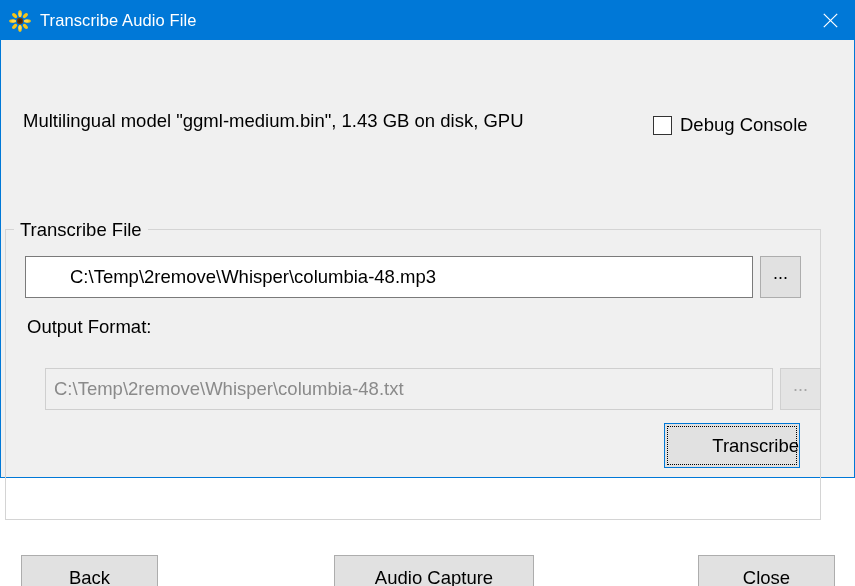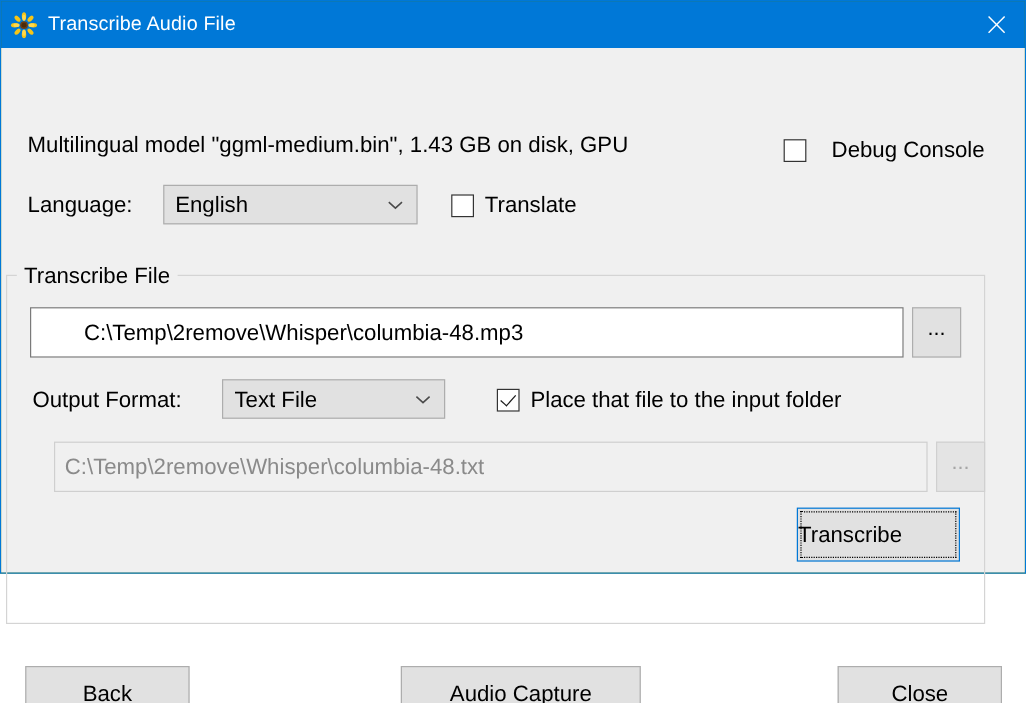--- a/index.html
+++ b/index.html
@@ -77,21 +77,21 @@
     color: #000000;
     white-space: nowrap;
   }
 
   .debug-check {
     position: absolute;
     left: 652px;
     top: 74px;
     display: flex;
     align-items: center;
-    gap: 21px;
+    gap: 8px;
   }
 
   .cb {
     width: 19px;
     height: 19px;
     box-sizing: border-box;
     border: 1px solid #333333;
     background: #ffffff;
     position: relative;
     flex: 0 0 auto;
@@ -268,21 +268,21 @@
     position: absolute;
     left: 659px;
     top: 203px;
     width: 136px;
     height: 45px;
     box-sizing: border-box;
     background: #e1e1e1;
     border: 1px solid #0078d7;
     display: flex;
     align-items: center;
-    justify-content: flex-start;
+    justify-content: flex-end;
   }
   .focus-ring {
     position: absolute;
     left: 2px; top: 2px; right: 2px; bottom: 2px;
     border: 1px dotted #000000;
     box-sizing: border-box;
     pointer-events: none;
   }
   .transcribe-btn .btn-label {
     font-size: 18.5px;
@@ -345,60 +345,37 @@
 
   <div class="client">
 
     <div class="model-line">Multilingual model "ggml-medium.bin", 1.43 GB on disk, GPU</div>
 
     <div class="debug-check">
       <span class="cb"></span>
       <span class="cb-label">Debug Console</span>
     </div>
 
-    <div class="lang-row">
-      <span class="lang-label">Language:</span>
-      <div class="combo lang-combo">
-        <span class="combo-text">English</span>
-        <svg class="chev" width="13" height="8" viewBox="0 0 13 8">
-          <polyline points="1,1.5 6.5,6.5 12,1.5" fill="none" stroke="#4a4a4a" stroke-width="1.3"></polyline>
-        </svg>
-      </div>
-    </div>
-
-    <div class="translate-check">
-      <span class="cb"></span>
-      <span class="cb-label">Translate</span>
-    </div>
+
 
     <div class="groupbox">
       <div class="gb-border"></div>
       <div class="gb-title">Transcribe File</div>
 
       <div class="gb-inner">
 
         <div class="path-row" style="left:20px; top:36px; width:776px;">
           <div class="txt" style="width:728px;padding-left:44px;">C:\Temp\2remove\Whisper\columbia-48.mp3</div>
           <div class="dots-btn">...</div>
         </div>
 
         <div class="fmt-row">
           <span class="fmt-label">Output Format:</span>
-          <div class="combo fmt-combo">
-            <span class="combo-text">Text File</span>
-            <svg class="chev" width="13" height="8" viewBox="0 0 13 8">
-              <polyline points="1,1.5 6.5,6.5 12,1.5" fill="none" stroke="#4a4a4a" stroke-width="1.3"></polyline>
-            </svg>
-          </div>
         </div>
 
-        <div class="place-check">
-          <span class="cb checked"></span>
-          <span class="cb-label">Place that file to the input folder</span>
-        </div>
 
         <div class="path-row" style="left:20px; top:148px; width:776px;padding-left:20px;">
           <div class="txt disabled" style="width:728px;">C:\Temp\2remove\Whisper\columbia-48.txt</div>
           <div class="dots-btn disabled">...</div>
         </div>
 
         <div class="transcribe-btn">
           <span class="focus-ring"></span>
           <span class="btn-label">Transcribe</span>
         </div>

